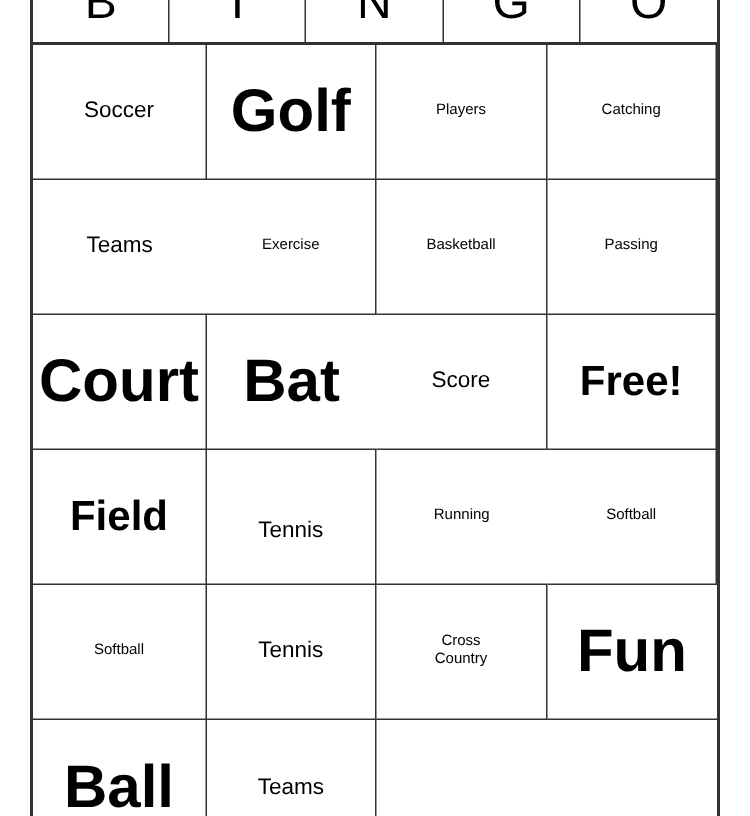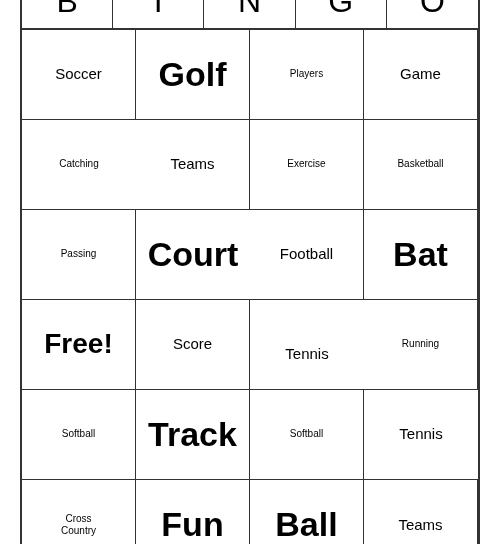--- a/index.html
+++ b/index.html
@@ -78,21 +78,21 @@
     .size-medium {
       font-size: 15px;
     }
 
     .size-large {
       font-size: 28px;
       font-weight: bold;
     }
 
     .size-xlarge {
-      font-size: 34px;
+      font-size: 40px;
       font-weight: bold;
     }
   </style>
 </head>
 <body>
 
 <div class="bingo-card">
   <div class="bingo-header">
   <div class="bingo-header-cell">B</div>
       <div class="bingo-header-cell">I</div>
@@ -104,63 +104,57 @@
   <div class="bingo-cell">
         <span class="size-medium" style="white-space: pre-line;">Soccer</span>
       </div>
       <div class="bingo-cell">
         <span class="size-xlarge" style="white-space: pre-line;">Golf</span>
       </div>
       <div class="bingo-cell">
         <span class="size-small" style="white-space: pre-line;">Players</span>
       </div>
       <div class="bingo-cell">
-        <span class="size-medium" style="white-space: pre-line;">Game</span>
-      </div>
-      <div class="bingo-cell">
         <span class="size-small" style="white-space: pre-line;">Catching</span>
       </div>
       <div class="bingo-cell">
         <span class="size-medium" style="white-space: pre-line;">Teams</span>
       </div>
       <div class="bingo-cell">
         <span class="size-small" style="white-space: pre-line;">Exercise</span>
       </div>
       <div class="bingo-cell">
         <span class="size-small" style="white-space: pre-line;">Basketball</span>
       </div>
       <div class="bingo-cell">
         <span class="size-small" style="white-space: pre-line;">Passing</span>
       </div>
       <div class="bingo-cell">
         <span class="size-xlarge" style="white-space: pre-line;">Court</span>
       </div>
       <div class="bingo-cell">
-        <span class="size-medium" style="white-space: pre-line;">Football</span>
+        <span class="size-xlarge" style="white-space: pre-line;">Bat</span>
       </div>
       <div class="bingo-cell">
-        <span class="size-xlarge" style="white-space: pre-line;">Bat</span>
+        <span class="size-medium" style="white-space: pre-line;">Score</span>
       </div>
       <div class="bingo-cell">
         <span class="size-large" style="white-space: pre-line;">Free!</span>
       </div>
       <div class="bingo-cell">
-        <span class="size-medium" style="white-space: pre-line;">Score</span>
+        <span class="size-large" style="white-space: pre-line;">Field</span>
       </div>
       <div class="bingo-cell">
         <span class="size-medium" style="white-space: pre-line; margin-top: 20px;">Tennis</span>
       </div>
       <div class="bingo-cell">
         <span class="size-small" style="white-space: pre-line;">Running</span>
       </div>
       <div class="bingo-cell">
         <span class="size-small" style="white-space: pre-line;">Softball</span>
-      </div>
-      <div class="bingo-cell">
-        <span class="size-xlarge" style="white-space: pre-line;">Track</span>
       </div>
       <div class="bingo-cell">
         <span class="size-small" style="white-space: pre-line;">Softball</span>
       </div>
       <div class="bingo-cell">
         <span class="size-medium" style="white-space: pre-line;">Tennis</span>
       </div>
       <div class="bingo-cell">
         <span class="size-small" style="white-space: pre-line;">Cross
 Country</span>

